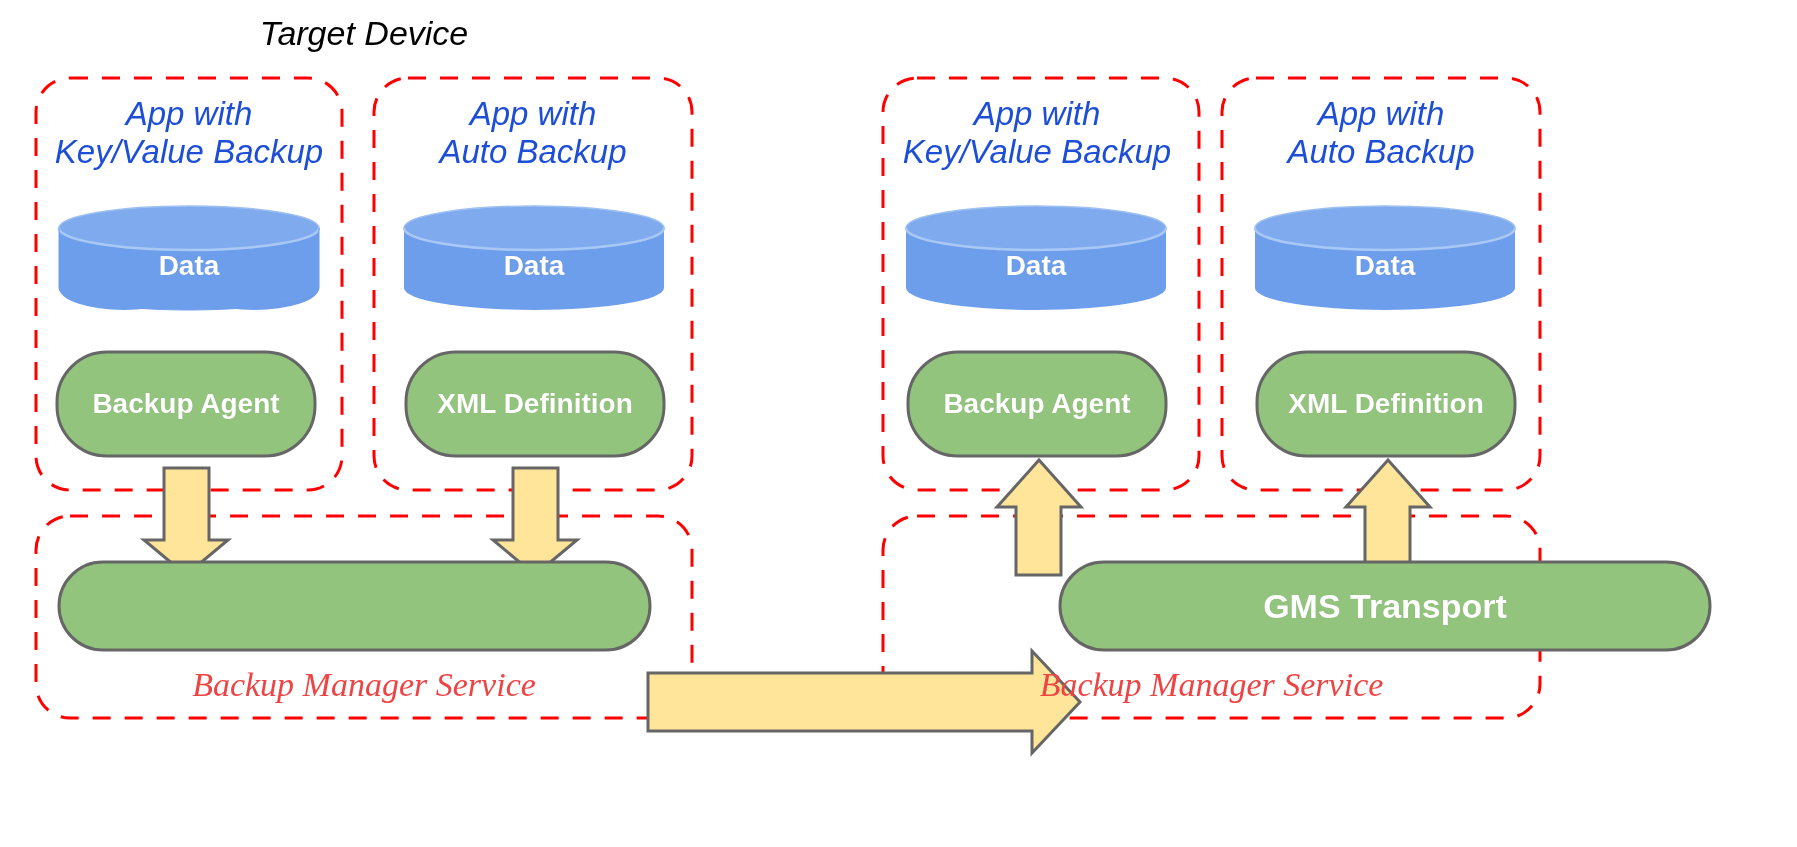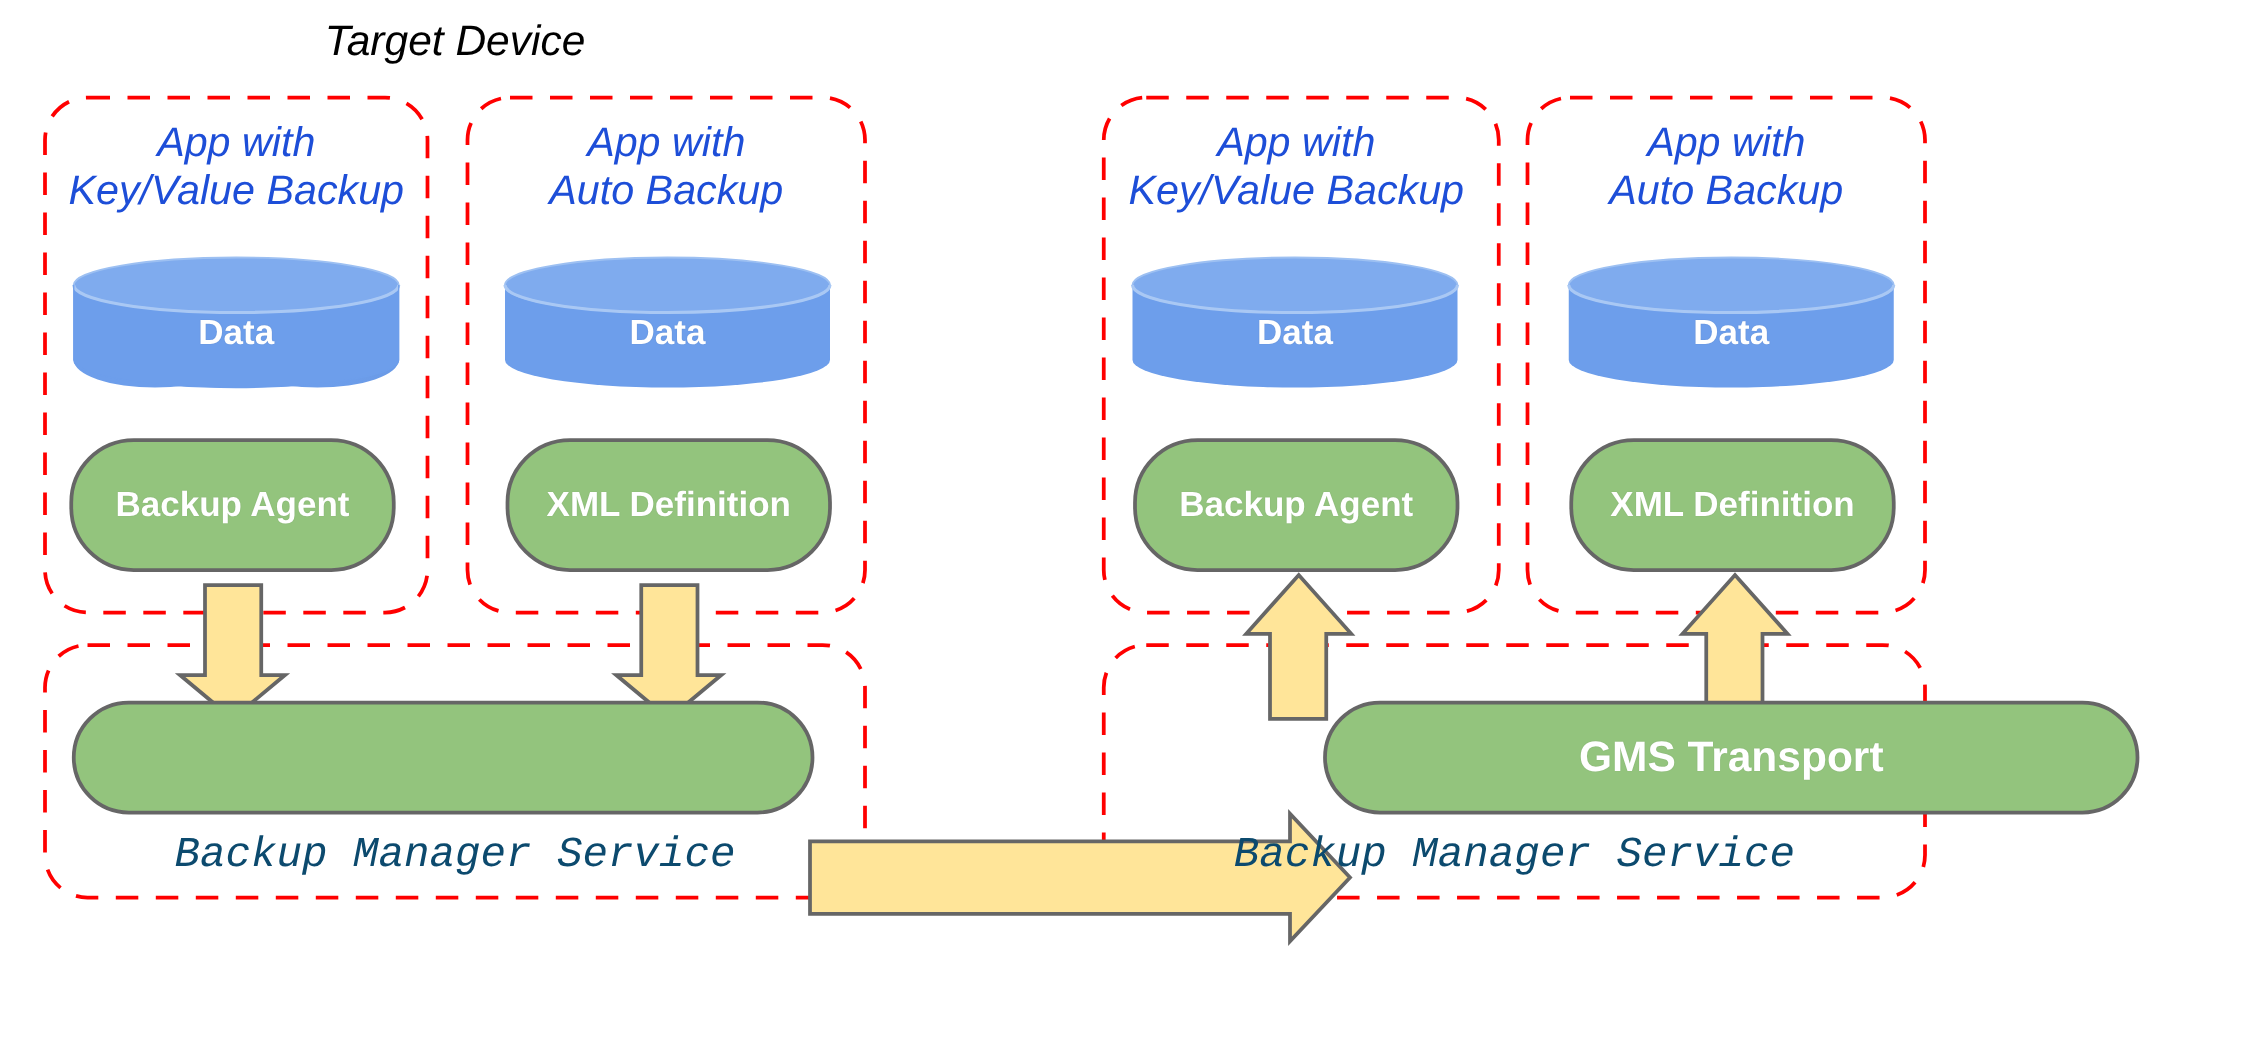--- a/index.html
+++ b/index.html
@@ -41,22 +41,22 @@
     line-height: 38px;
     color: #1d4ed8;
     font-family: "Liberation Sans", sans-serif;
     text-align: center;
     white-space: pre-line;
   }
   .bms-title {
     position: absolute;
     font-style: italic;
     font-size: 34px;
-    color: #0c4a6e;
-    font-family: Liberation Mono, monospace;
+    color: #ef4444;
+    font-family: Liberation Serif, serif;
     text-align: center;
     white-space: nowrap;
   }
   .shape-label {
     position: absolute;
     display: flex;
     align-items: center;
     justify-content: center;
     color: #ffffff;
     font-weight: bold;

